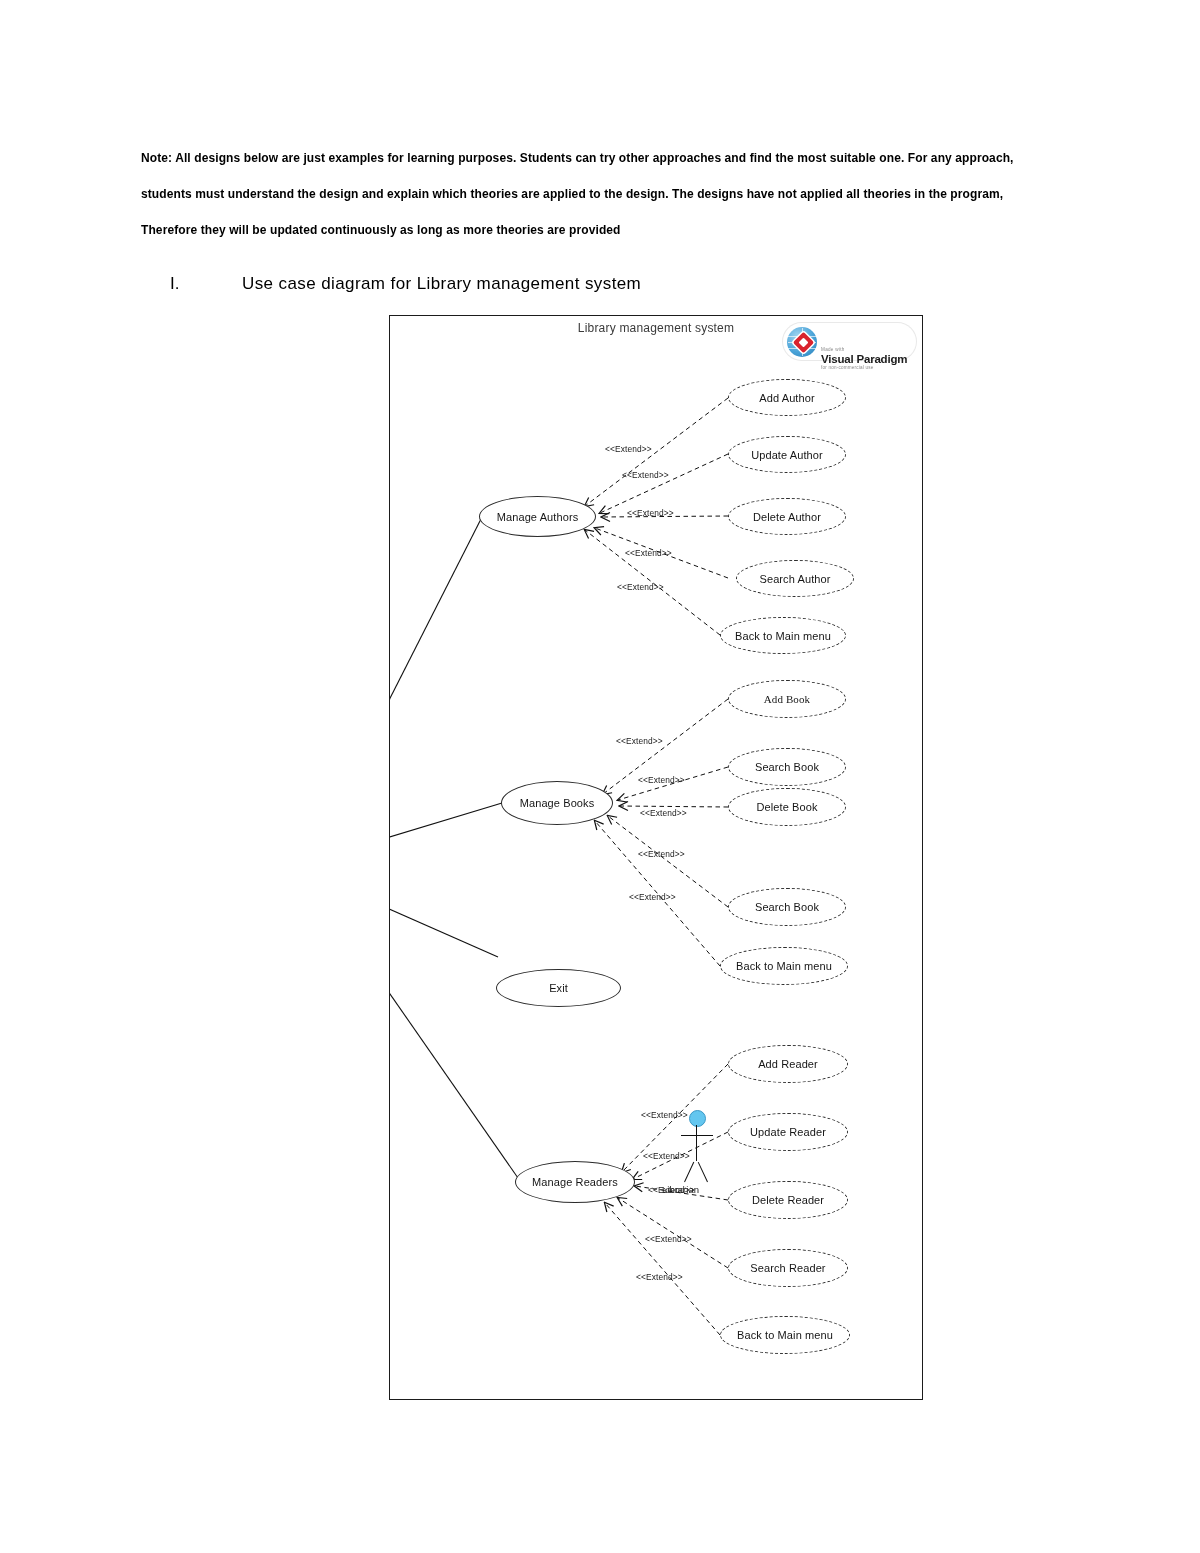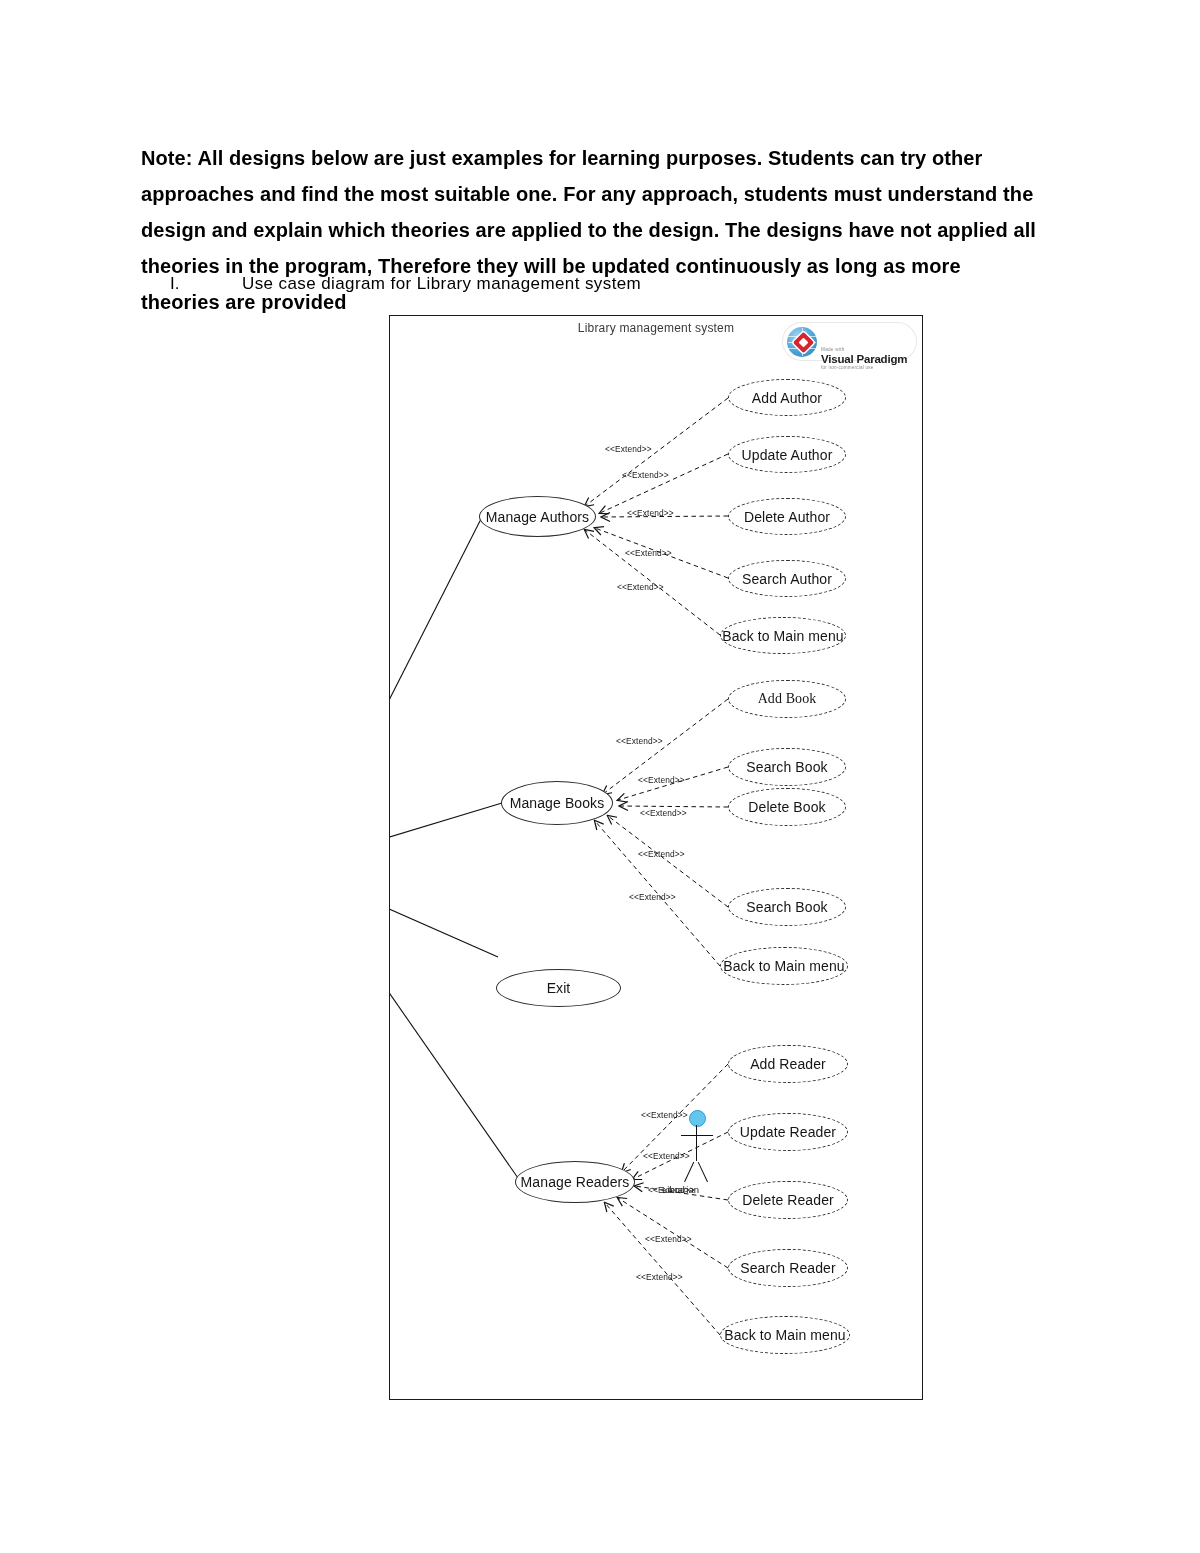--- a/index.html
+++ b/index.html
@@ -16,21 +16,21 @@
     overflow: hidden;
   }
 
   
   .doc-note {
     position: absolute;
     left: 141px;
     top: 140px;
     width: 898px;
     font-family: "Liberation Sans", sans-serif;
-    font-size: 20px;
+    font-size: 12px;
     font-weight: bold;
     line-height: 36px;
     color: #000000;
     letter-spacing: 0.1px;
   }
 
   .doc-heading-row {
     position: absolute;
     left: 170px;
     top: 272px;
@@ -175,21 +175,21 @@
 
   
   .uc-node {
     position: absolute;
     display: flex;
     align-items: center;
     justify-content: center;
     border: 1.1px solid #2b2b2b;
     border-radius: 50%;
     background: #ffffff;
-    font-size: 14px;
+    font-size: 11px;
     color: #151515;
     text-align: left;
     box-sizing: border-box;
     letter-spacing: 0.1px;
     white-space: nowrap;
   }
   .uc-node.dashed { border-style: dashed; }
   .uc-node.solid  { border-style: solid; }
 
   
@@ -330,21 +330,21 @@
   <div id="author-usecases">
       <div class="uc-node dashed" style="left: 338px; top: 63px; width: 118px; height: 37px;">
         <span>Add Author</span>
       </div>
       <div class="uc-node dashed" style="left: 338px; top: 120px; width: 118px; height: 37px;">
         <span>Update Author</span>
       </div>
       <div class="uc-node dashed" style="left: 338px; top: 182px; width: 118px; height: 37px;">
         <span>Delete Author</span>
       </div>
-      <div class="uc-node dashed" style="left: 338px; top: 244px; width: 118px; height: 37px;">
+      <div class="uc-node dashed" style="left: 346px; top: 244px; width: 118px; height: 37px;">
         <span>Search Author</span>
       </div>
       <div class="uc-node dashed" style="left: 330px; top: 301px; width: 126px; height: 37px;">
         <span>Back to Main menu</span>
       </div>
     </div>
   <div id="book-usecases">
       <div class="uc-node dashed" style="left: 338px; top: 364px; width: 118px; height: 38px; font-family: Liberation Serif, serif;">
         <span>Add Book</span>
       </div>

